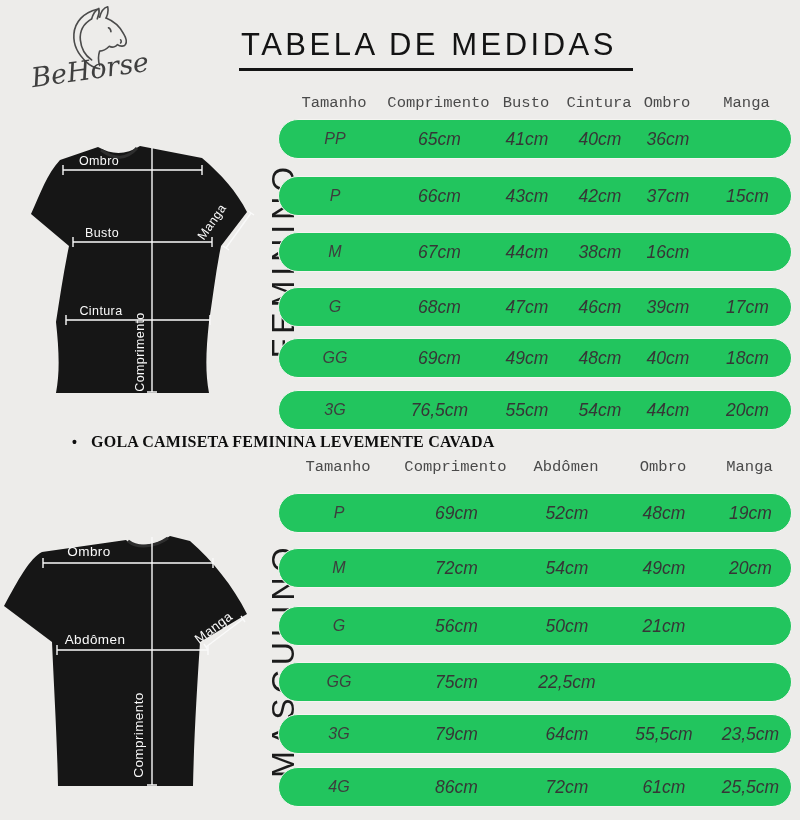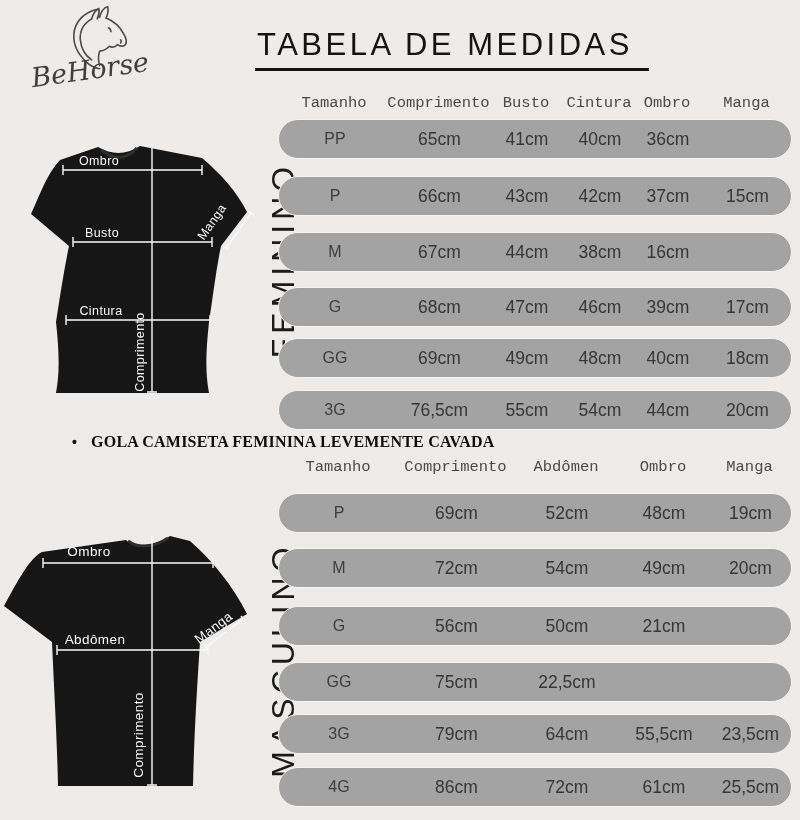--- a/index.html
+++ b/index.html
@@ -9,34 +9,34 @@
   
   .logo{position:absolute;left:16px;top:4px;width:150px;height:96px;}
   .logo-horse{position:absolute;left:24px;top:2px;}
   .logo-script{position:absolute;left:4px;top:50px;width:140px;text-align:center;
     font-family:"DejaVu Serif",serif;font-style:italic;font-size:27px;color:#3f3f3f;
     transform:rotate(-8deg);}
 
   
   .title{position:absolute;left:239px;top:25px;font-size:31px;font-weight:300;
     letter-spacing:3.5px;color:#141414;border-bottom:3px solid #141414;
-    padding:2px 16px 5px 2px;white-space:nowrap;margin-left:16px;}
+    padding:2px 16px 5px 2px;white-space:nowrap;}
 
   
   .v-label{position:absolute;transform:translate(-50%,-50%) rotate(-90deg);
     font-size:32px;font-weight:300;letter-spacing:5px;color:#1b1b1b;white-space:nowrap;}
   .v-fem{left:283px;top:260px;}
   .v-masc{left:283px;top:660px;}
 
   
   .thead,.pill{position:absolute;left:278px;width:514px;box-sizing:border-box;}
   .fem-grid{display:grid;grid-template-columns:112px 97px 78px 68px 68px 91px;}
   .masc-grid{display:grid;grid-template-columns:120px 115px 106px 88px 85px;}
   .thead{height:22px;color:#4a4a4a;font-size:15.5px;}
-  .pill{height:40px;background:#a3a3a3;border:1px solid #f5f4f1;border-radius:20px;}
+  .pill{height:40px;background:#22c55e;border:1px solid #f5f4f1;border-radius:20px;font-style:italic;}
   .cell{display:flex;align-items:center;justify-content:center;white-space:nowrap;}
   .thead .cell{color:#4a4a4a;font-family:Liberation Mono, monospace;}
   .pill .cell{color:#363636;font-size:17.5px;}
   .pill .size{font-size:16px;color:#3d3d3d;}
 
   
   .note{position:absolute;left:72px;top:433px;font-family:"Liberation Serif",serif;
     font-weight:bold;font-size:16px;color:#0e0e0e;letter-spacing:.2px;white-space:nowrap;}
   .note .dot{margin-right:14px;font-family:"Liberation Sans",sans-serif;font-size:14px;}
 

